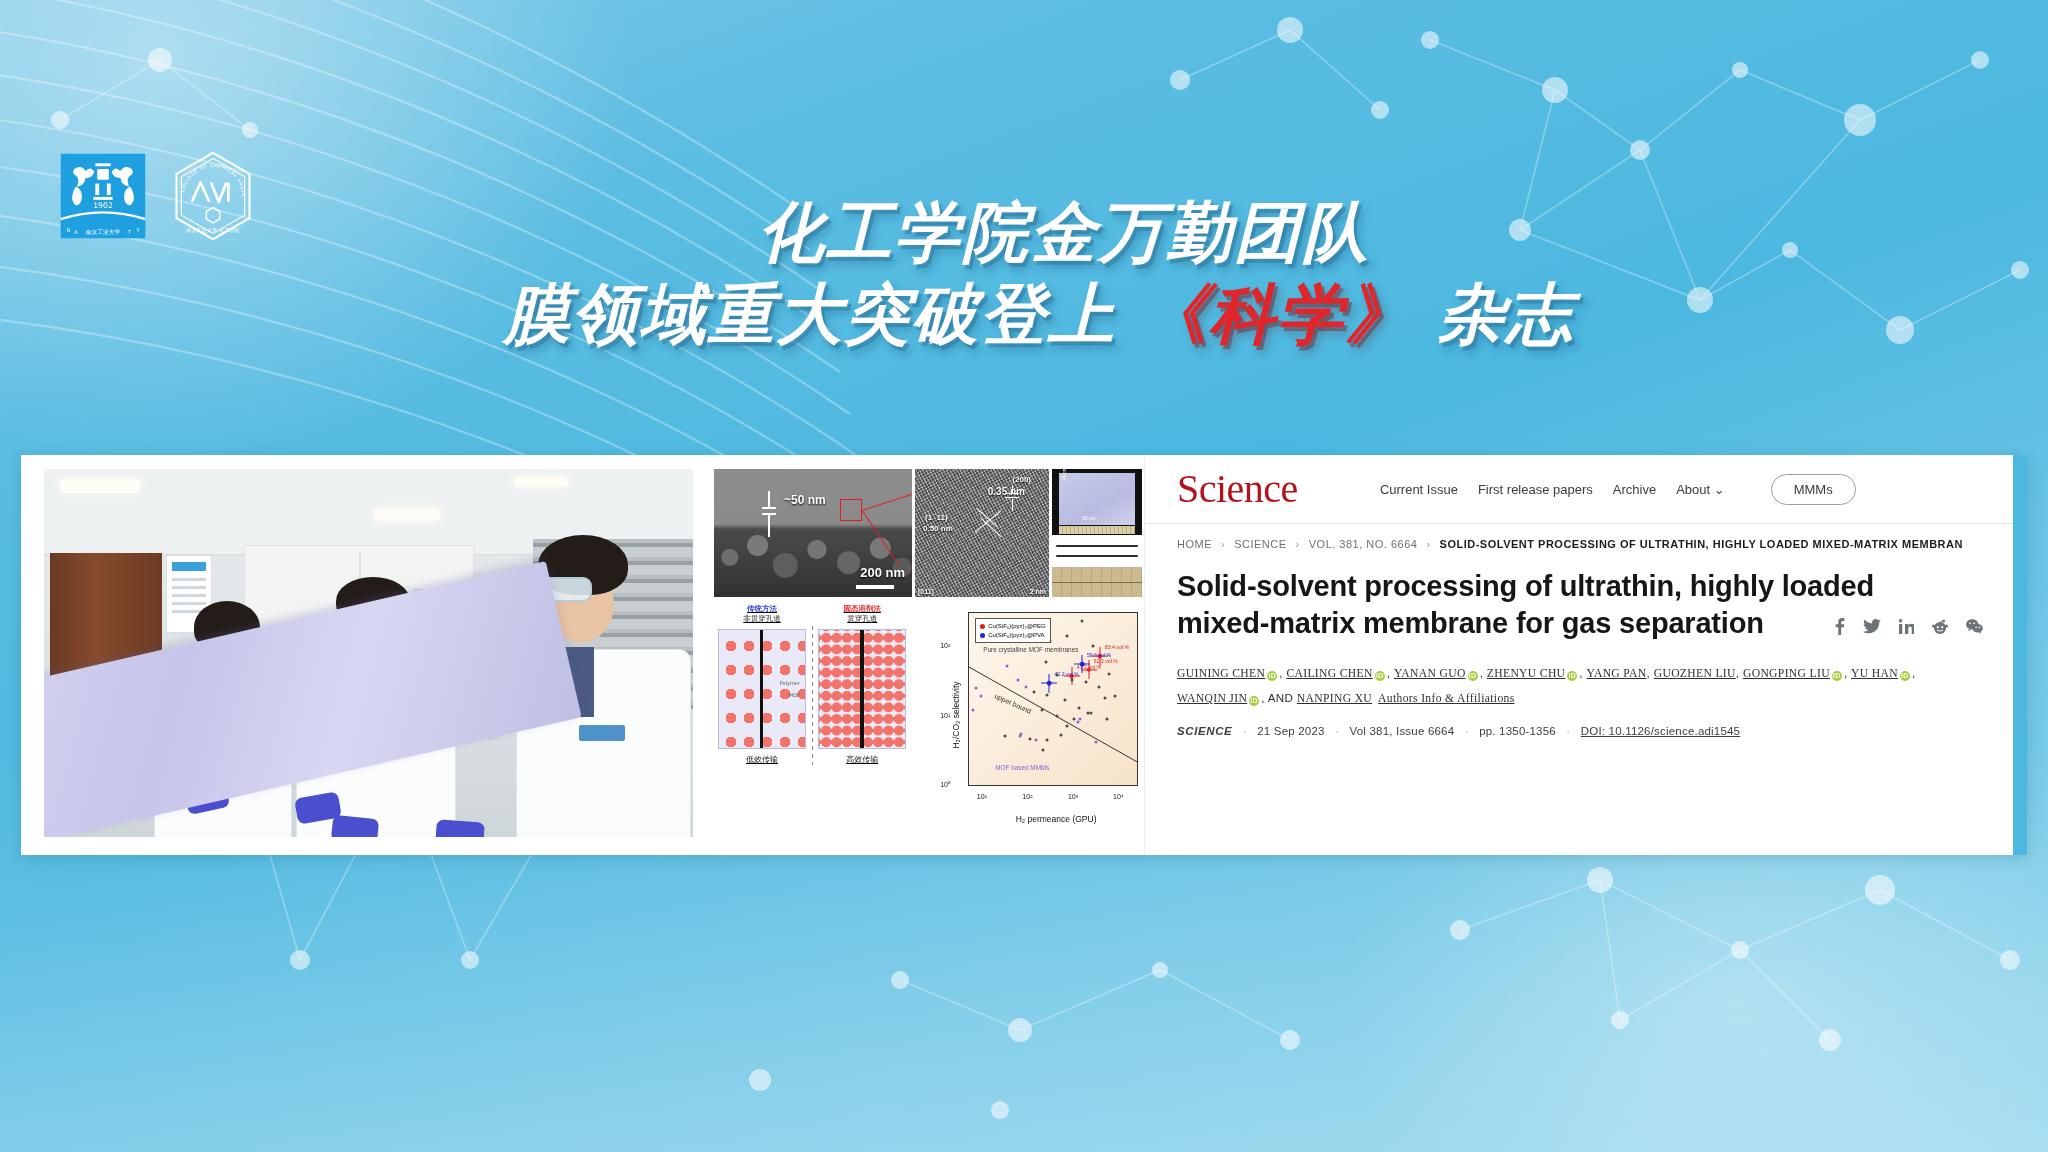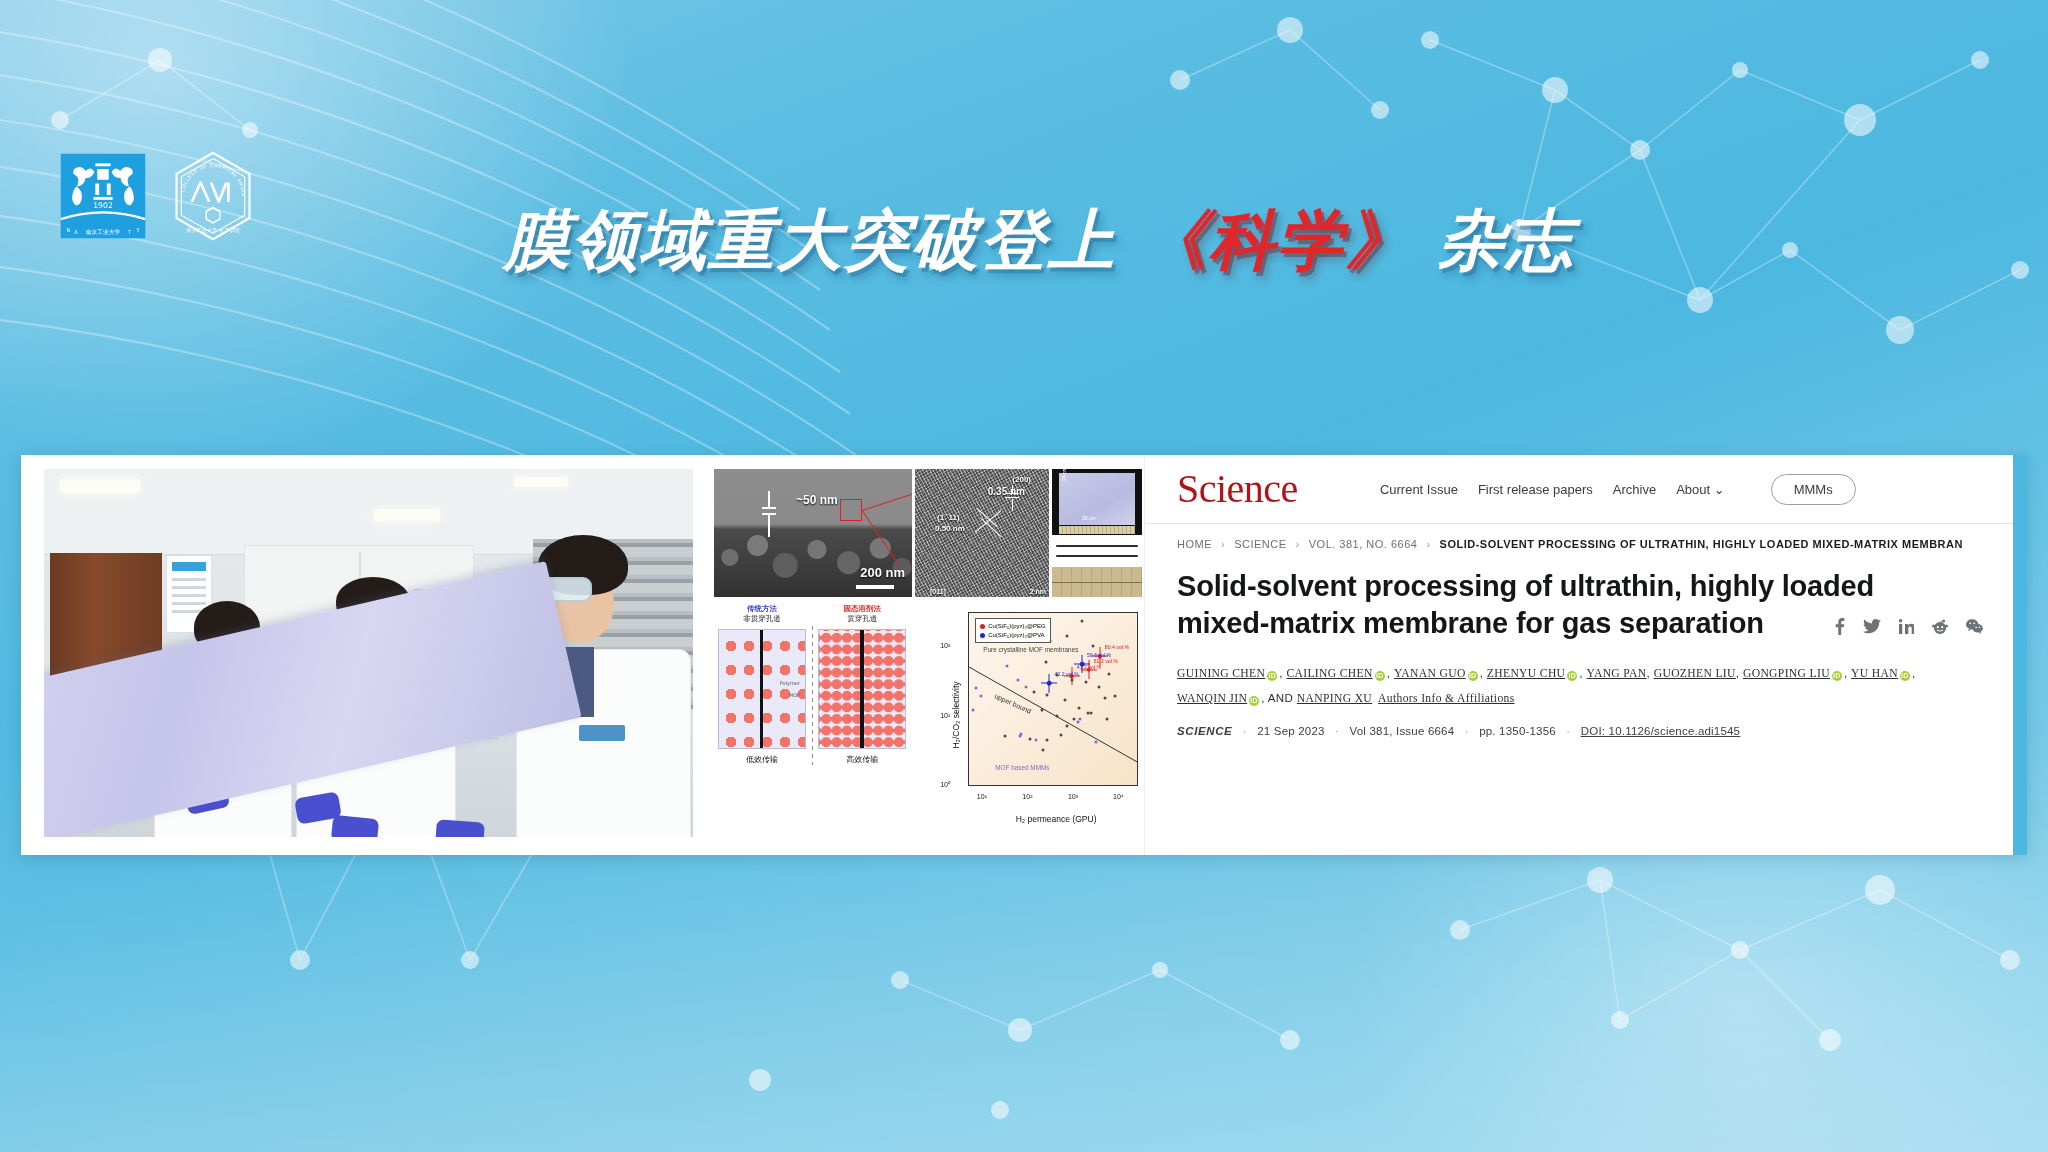--- a/index.html
+++ b/index.html
@@ -130,21 +130,21 @@
      radial-gradient(circle at 8% 40%, #6e6e6e 0 8px, transparent 9px),
      radial-gradient(circle at 22% 22%, #7a7a7a 0 10px, transparent 11px),
      radial-gradient(circle at 36% 52%, #5e5e5e 0 12px, transparent 13px),
      radial-gradient(circle at 52% 28%, #757575 0 9px, transparent 10px),
      radial-gradient(circle at 68% 48%, #666 0 11px, transparent 12px),
      radial-gradient(circle at 84% 26%, #787878 0 10px, transparent 11px),
      radial-gradient(circle at 95% 55%, #5b5b5b 0 9px, transparent 10px),
      linear-gradient(to bottom,#4a4a4a,#323232);
   }
   .sem-label { position:absolute; color:#fff; font-size:11px; font-weight:700;
-     font-family:"Liberation Sans",sans-serif; text-shadow:0 1px 2px #000;padding-left:12px; }
+     font-family:"Liberation Sans",sans-serif; text-shadow:0 1px 2px #000; }
   .redbox { position:absolute; border:1.4px solid #e02020; }
   .redline { position:absolute; background:#e02020; transform-origin:left center; height:1.4px; }
   .scalebar { position:absolute; background:#fff; height:4px; }
 
   .hrtem { position:relative; width:134px; height:128px; overflow:hidden;
     background:#7b7b7b;
     background-image:
       repeating-linear-gradient(62deg, rgba(255,255,255,.30) 0 1.1px, rgba(0,0,0,.22) 1.1px 3.0px),
       repeating-linear-gradient(-28deg, rgba(255,255,255,.26) 0 1.1px, rgba(0,0,0,.20) 1.1px 3.0px);
   }
@@ -152,21 +152,21 @@
   .ps-a { flex:0 0 66px; background:#111; position:relative; }
   .ps-a-inner { position:absolute; left:7px; right:7px; top:4px; bottom:10px;
      background:linear-gradient(150deg,#c9cbe8,#b8bbe0 60%,#cfd1ec); }
   .ps-a-ruler { position:absolute; left:7px; right:7px; bottom:1px; height:8px;
      background:repeating-linear-gradient(to right,#d9cfa6 0 3px,#b8ad83 3px 4px); }
   .ps-b { flex:0 0 26px; background:#fff; position:relative; }
   .ps-b i { position:absolute; left:4px; right:4px; height:2px; background:#2b2b3a; border-radius:2px; }
   .ps-c { flex:1; background:repeating-linear-gradient(to right,#cbb98f 0 9px,#b9a67c 9px 10px); position:relative;}
   .ps-c:after { content:""; position:absolute; left:0; right:0; top:50%; height:1px; background:#7d6f4e;}
 
-  .fig-row-bot { display:flex; gap:16px; margin-top:7px; height:230px; }
+  .fig-row-bot { display:flex; gap:16px; margin-top:7px; height:230px;text-decoration:underline; }
   .schema { width:200px; height:222px; position:relative; }
   .sch-title { text-align:center; font-size:7.5px; line-height:1.35; font-family:"DejaVu Sans",sans-serif; }
   .sch-t-blue { color:#2f3fd0; font-weight:700; }
   .sch-t-red { color:#e0262b; font-weight:700; }
   .sch-t-black { color:#111; }
   .sch-pair { display:flex; justify-content:space-between; align-items:flex-start; padding:0 4px; }
   .sch-col { width:88px; }
   .sch-box { position:relative; height:120px; margin-top:5px; border:1px solid #b9b9dd;
      background:#e9e9f8; overflow:hidden; }
   .sch-box.dense { background:#eaeaf8; }
@@ -382,20 +382,23 @@
         <text x="50" y="87" text-anchor="middle" fill="#ffffff" font-size="5.4" font-family="DejaVu Sans, sans-serif">南京工业大学 化工学院</text>
         <path id="arcp" d="M20,50 A30,30 0 0,1 80,50" fill="none"></path>
         <text fill="#ffffff" font-size="5" font-family="DejaVu Sans, sans-serif" letter-spacing="0.6">
           <textPath href="#arcp" startOffset="4%">COLLEGE OF CHEMICAL ENGINEERING</textPath>
         </text>
       </svg>
     </div>
   </div>
 
   <div class="headline">
+    <div class="hl-line hl-line1">
+      <span class="hl-white">化工学院金万勤团队</span>
+    </div>
     <div class="hl-line hl-line2">
       <span class="hl-white">膜领域重大突破登上</span>
       <span class="hl-red">《科学》</span>
       <span class="hl-white">杂志</span>
     </div>
   </div>
 
   <div class="card">
 
     <div class="photo">

